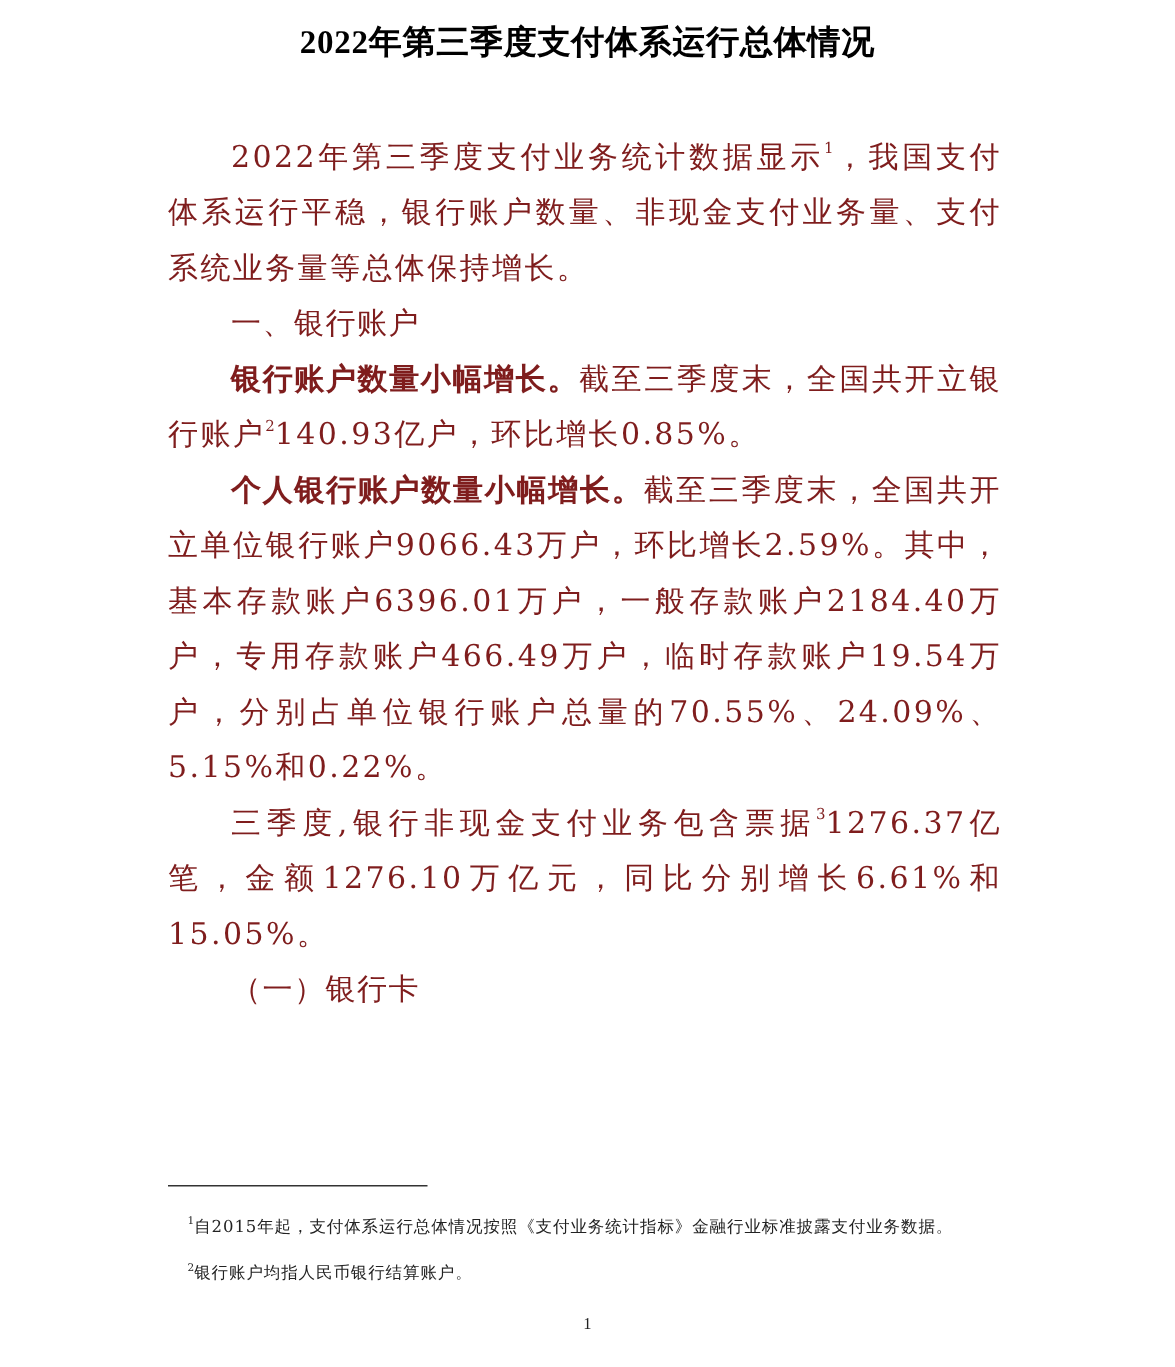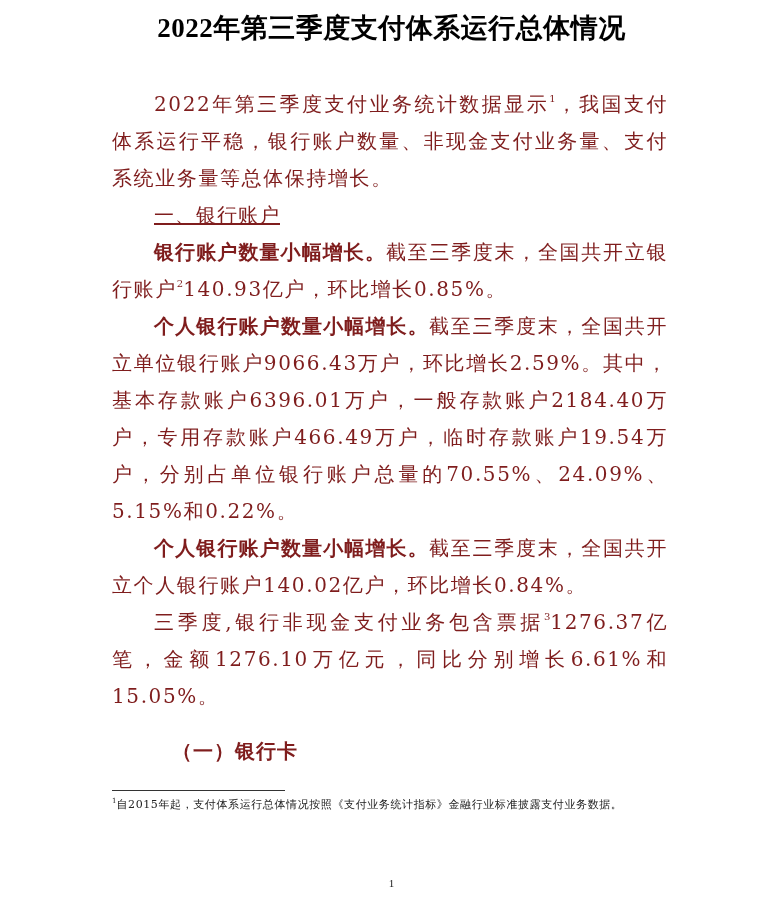--- a/index.html
+++ b/index.html
@@ -23,21 +23,21 @@
       height: 911px;
     }
     .title {
       position: absolute;
       left: 0;
       top: 8px;
       width: 783px;
       text-align: center;
       font-family: "Liberation Serif", "DejaVu Serif", serif;
       font-weight: bold;
-      font-size: 27px;
+      font-size: 22px;
       line-height: 40px;
       color: #000;
       letter-spacing: 0.5px;
     }
     .body-text {
       position: absolute;
       left: 112px;
       width: 556px;
       font-size: 20px;
       line-height: 37px;
@@ -49,27 +49,26 @@
     .para {
       margin: 0;
       text-indent: 42px;
     }
     .heading {
       margin: 0;
       text-indent: 42px;
       font-family: "DejaVu Sans", "Liberation Sans", sans-serif;
       font-weight: normal;
       letter-spacing: 1px;
-      text-decoration: underline;
     }
     .heading-bold {
-      margin: 18px;
+      margin: 0;
       text-indent: 42px;
       font-family: "DejaVu Sans", "Liberation Sans", sans-serif;
-      font-weight: bold;
+      font-weight: normal;
       letter-spacing: 1px;
     }
     .lead {
       font-family: "DejaVu Sans", "Liberation Sans", sans-serif;
       font-weight: bold;
       letter-spacing: 1px;
     }
     sup {
       font-size: 10px;
       line-height: 0;
@@ -88,21 +87,21 @@
       position: absolute;
       left: 112px;
       top: 796px;
       width: 560px;
       font-size: 11px;
       line-height: 17.5px;
       letter-spacing: 0.6px;
       color: #222;
     }
     .footnotes p {
-      margin: 0;
+      margin: 13px;
     }
     .footnotes sup {
       font-size: 7px;
       vertical-align: 5px;
     }
     .page-number {
       position: absolute;
       left: 0;
       top: 877px;
       width: 783px;
@@ -122,30 +121,30 @@
   <div class="body-text" style="top:86px;">
 
     <p class="para"><span>2022年第三季度支付业务统计数据显示</span><sup>1</sup><span>，我国支付体系运行平稳，银行账户数量、非现金支付业务量、支付系统业务量等总体保持增长。</span></p>
 
     <p class="heading">一、银行账户</p>
 
     <p class="para"><span class="lead">银行账户数量小幅增长。</span><span>截至三季度末，全国共开立银行账户</span><sup>2</sup><span>140.93亿户，环比增长0.85%。</span></p>
 
     <p class="para"><span class="lead">个人银行账户数量小幅增长。</span><span>截至三季度末，全国共开立单位银行账户9066.43万户，环比增长2.59%。其中，基本存款账户6396.01万户，一般存款账户2184.40万户，专用存款账户466.49万户，临时存款账户19.54万户，分别占单位银行账户总量的70.55%、24.09%、5.15%和0.22%。</span></p>
 
-    <p class="para"><span class="lead">个人银行账户数量小幅增长。</span><span>截至三季度末，全国共开立个人银行账户140.02亿户，环比增长0.84%。</span></p>
 
 
     <p class="para"><span>三季度,银行非现金支付业务包含票据</span><sup>3</sup><span>1276.37亿笔，金额1276.10万亿元，同比分别增长6.61%和15.05%。</span></p>
 
     <p class="heading-bold">（一）银行卡</p>
 
   </div>
 
   <div class="footnote-rule"></div>
 
   <div class="footnotes">
     <p><sup>1</sup><span>自2015年起，支付体系运行总体情况按照《支付业务统计指标》金融行业标准披露支付业务数据。</span></p>
+    <p><sup>2</sup><span>银行账户均指人民币银行结算账户。</span></p>
   </div>
 
   <div class="page-number">1</div>
 
 </div>
 
 </body></html>

